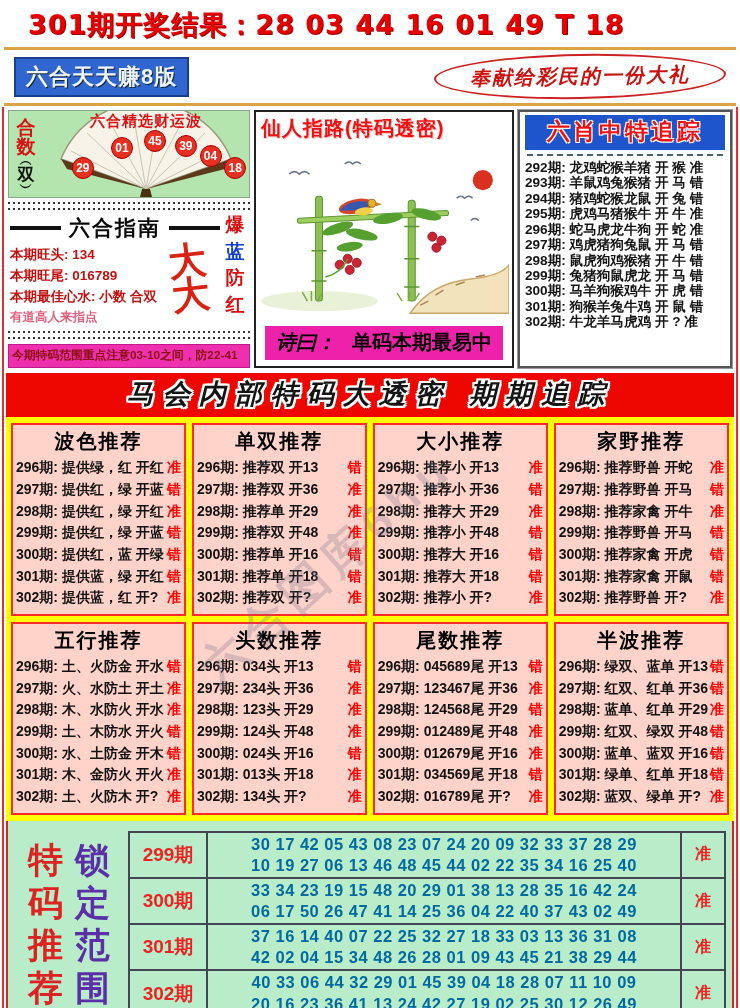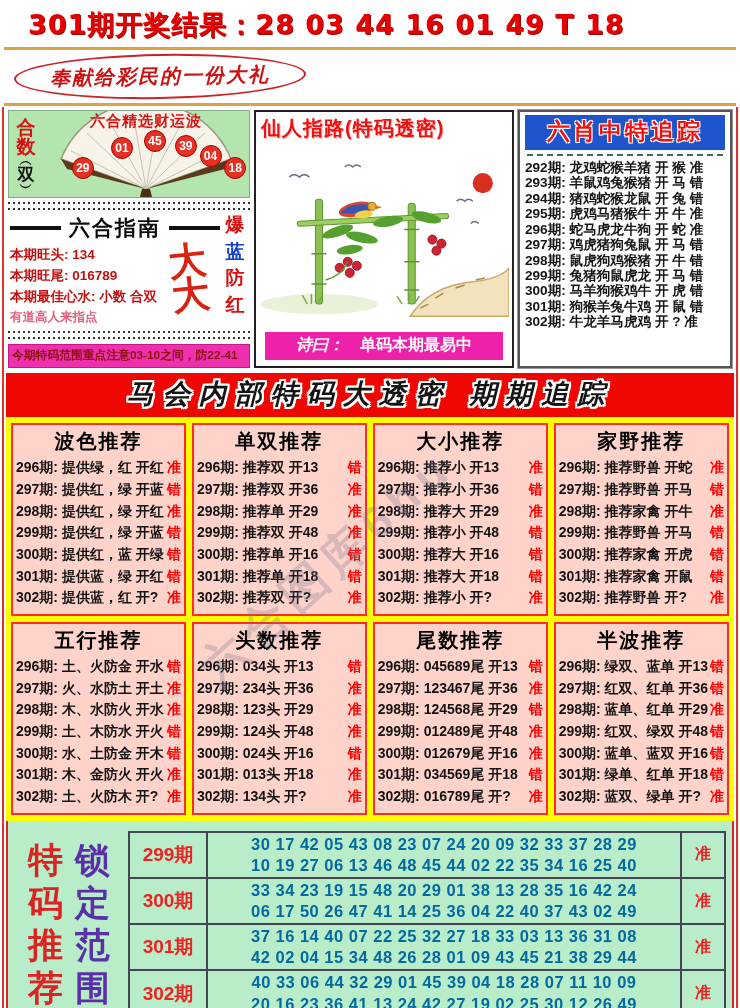--- a/index.html
+++ b/index.html
@@ -53,21 +53,21 @@
     line-height:1.4; }
   .flag-col .f-red { color:#d81111; } .flag-col .f-blue { color:#1440c8; }
 
   .range-strip { background:#ee2fae; border:1px solid #c2188c; color:#8c1010; font-weight:bold; font-size:11.8px;
     padding:3px 3px; margin-top:5px; white-space:nowrap; }
 
   .col-mid { border:2px solid #222; background:#fff; display:flex; flex-direction:column; padding:2px 3px; }
   .mid-title { color:#ee1111; font-weight:900; font-size:20px; padding:1px 2px 2px;
     text-shadow:1px 1px 0 #fbb; letter-spacing:1px; }
   .scene-svg { flex:1; width:100%; }
-  .poem-bar { background:#ee22aa; color:#ffffff; display:flex; justify-content:center; gap:16px; font-size:16px;
+  .poem-bar { background:#ee22aa; color:#000000; display:flex; justify-content:center; gap:16px; font-size:20px;
     font-weight:bold; padding:3px 0 4px; margin:3px 6px 4px; }
   .poem-bar .lbl { font-family:"DejaVu Serif",serif; font-style:italic; }
 
   .col-right { border:2px solid #555; outline:1px solid #999; background:#fff; padding:3px 5px 2px; }
   .right-head { background:#1f55cc; text-align:center; color:#e11; font-weight:900; font-size:23px; padding:1px 0 3px;
     letter-spacing:3px; text-shadow:-1px -1px 0 #fff,1px -1px 0 #fff,-1px 1px 0 #fff,1px 1px 0 #fff; }
   .dash-sep { border-top:2px dashed #466; margin:4px 2px; }
   .zodiac-row { font-size:13.6px; font-weight:bold; color:#151515; line-height:1.135; white-space:nowrap; }
 
   
@@ -113,20 +113,21 @@
 </style>
 </head>
 <body>
 
 <div class="page">
 
   <div class="result-line">301期开奖结果：28 03 44 16 01 49 T 18</div>
   <div class="gold-rule"></div>
 
   <div class="masthead-row">
+    <div class="masthead">六合天天赚8版</div>
     <div class="slogan-oval">
       <span>奉献给彩民的一份大礼</span>
     </div>
   </div>
   <div class="gold-rule"></div>
 
   <div class="outer-frame">
 
     <div class="top-grid">
 

